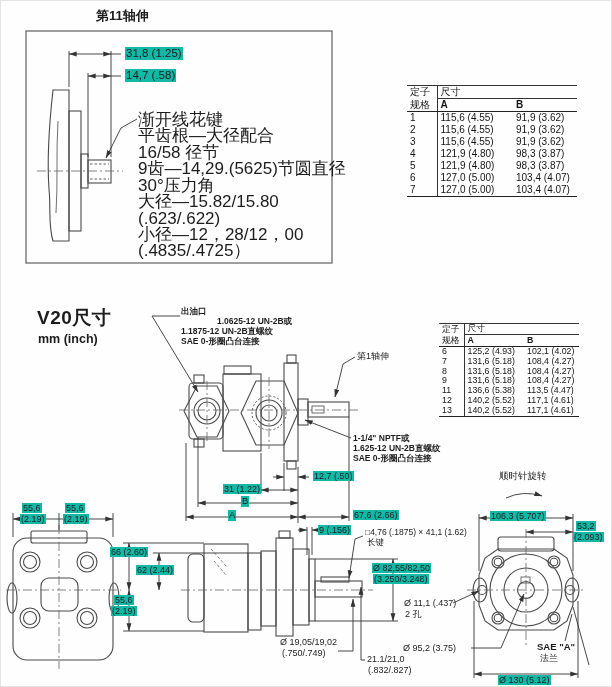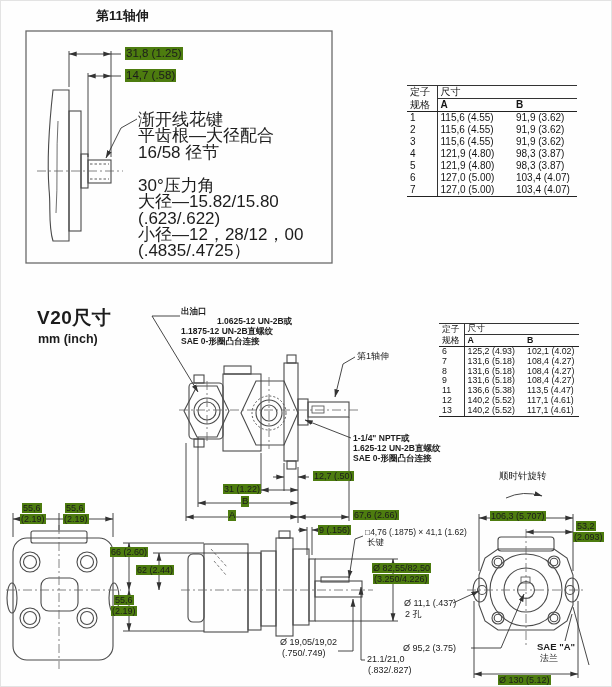--- a/index.html
+++ b/index.html
@@ -1,20 +1,20 @@
 <!DOCTYPE html>
 <html><head>
 <meta charset="utf-8">
 <style>
   html,body{margin:0;padding:0;background:#fff;}
   #canvas{position:relative;width:612px;height:687px;background:#fefefe;border:1px solid #e3e3e3;box-sizing:border-box;overflow:hidden;
           font-family:"Liberation Sans","DejaVu Sans",sans-serif;}
   svg{position:absolute;left:0;top:0;}
   .lbl{position:absolute;color:#1c1c1c;white-space:nowrap;line-height:1.12;}
-  .bg{background:#4d7c0f;padding:0 1px;}
+  .bg{background:#14b8a6;padding:0 1px;}
   .sb{font-weight:600;}
   .s85{font-size:8.5px;} .s9{font-size:9px;} .s95{font-size:9.5px;}
   .s115{font-size:11.5px;} .s12{font-size:17px;} .s13{font-size:13px;}
   .v20t{font-size:19px;font-weight:700;letter-spacing:.5px;}
   .v20u{font-size:12.5px;font-weight:700;}
   .stable{position:absolute;border-collapse:collapse;table-layout:fixed;color:#141414;border-top:1.4px solid #333;}
   .stable td{padding:0 0 0 3px;overflow:hidden;vertical-align:middle;}
   #t1{left:406px;top:84px;width:170px;font-size:10px;}
   #t1 td{height:12px;line-height:12px;}
   #t2{left:438px;top:322px;width:140px;font-size:8.8px;}
@@ -177,20 +177,21 @@
     </g>
   </g>
 </svg>
 
 <div class="lbl s13 sb" style="left:95px;top:8px;">第11轴伸</div>
 <div class="lbl s115 bg" style="left:124px;top:46px;">31,8 (1.25)</div>
 <div class="lbl s115 bg" style="left:124px;top:68px;">14,7 (.58)</div>
 <div class="lbl s12" style="left:137px;top:109px;">渐开线花键</div>
 <div class="lbl s12" style="left:137px;top:125px;">平齿根—大径配合</div>
 <div class="lbl s12" style="left:137px;top:142px;">16/58 径节</div>
+<div class="lbl s12" style="left:137px;top:158px;">9齿—14,29.(5625)节圆直径</div>
 <div class="lbl s12" style="left:137px;top:175px;">30°压力角</div>
 <div class="lbl s12" style="left:137px;top:191px;">大径—15.82/15.80</div>
 <div class="lbl s12" style="left:137px;top:208px;">(.623/.622)</div>
 <div class="lbl s12" style="left:137px;top:224px;">小径—12，28/12，00</div>
 <div class="lbl s12" style="left:137px;top:240px;">(.4835/.4725）</div>
 
 <table id="t1" class="stable">
   <colgroup>
         <col style="width:30px">
         <col style="width:76px">
@@ -320,21 +321,21 @@
 
 <div class="lbl s9 bg" style="left:109px;top:546px;">66 (2.60)</div>
 <div class="lbl s9 bg" style="left:135px;top:564px;">62 (2.44)</div>
 <div class="lbl s9 bg" style="left:113px;top:594px;">55,6</div>
 <div class="lbl s9 bg" style="left:110px;top:605px;">(2.19)</div>
 
 <div class="lbl s9 bg" style="left:317px;top:524px;">9 (.156)</div>
 <div class="lbl s85" style="left:364px;top:527px;">□4,76 (.1875) × 41,1 (1.62)</div>
 <div class="lbl s85" style="left:366px;top:537px;">长键</div>
 <div class="lbl s9 bg" style="left:371px;top:562px;">Ø 82,55/82,50</div>
-<div class="lbl s9 bg" style="left:372px;top:573px;">(3.250/4.226)</div>
+<div class="lbl s9 bg" style="left:372px;top:573px;">(3.250/3.248)</div>
 <div class="lbl s9" style="left:279px;top:636px;">Ø 19,05/19,02</div>
 <div class="lbl s9" style="left:281px;top:647px;">(.750/.749)</div>
 <div class="lbl s9" style="left:366px;top:653px;">21.1/21,0</div>
 <div class="lbl s9" style="left:367px;top:664px;">(.832/.827)</div>
 
 <div class="lbl s95" style="left:498px;top:470px;">顺时针旋转</div>
 <div class="lbl s9 bg" style="left:489px;top:510px;">106,3 (5.707)</div>
 <div class="lbl s9 bg" style="left:575px;top:520px;">53,2</div>
 <div class="lbl s9 bg" style="left:572px;top:531px;">(2.093)</div>
 <div class="lbl s9" style="left:403px;top:597px;">Ø 11,1 (.437)</div>

